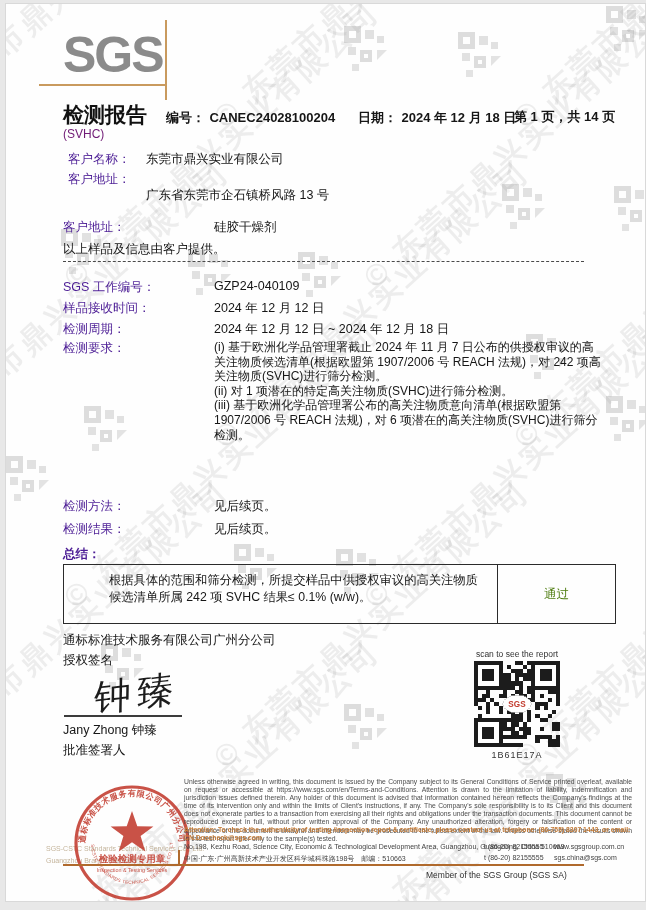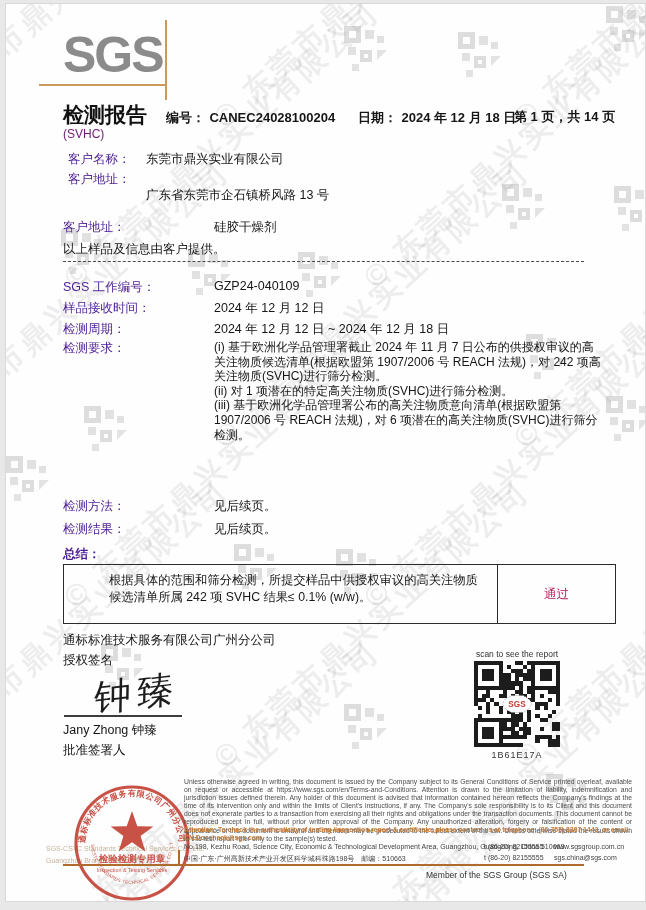--- a/index.html
+++ b/index.html
@@ -38,21 +38,21 @@
   .rpt-title { font-size:21px; font-weight:bold; color:#111; }
   .rpt-sub { font-size:12px; font-weight:normal; color:#701a75; }
   .h-bold { font-weight:600; font-size:13px; color:#161616; }
   .lbl { font-size:12.5px; color:#4c1d95; }
   .val { font-size:12.5px; color:#161616; }
   .req-line { font-size:12px; line-height:14.6px; color:#161616; }
   .dashed-sep { border-top:1.5px dashed #4a4a4a; }
   
   .sum-table { border:1.5px solid #2b2b2b; display:flex;padding-left:36px; }
   .sum-cell-l { width:398px; border-right:1.5px solid #2b2b2b; padding:7px 9px; font-size:12.3px; line-height:17px; color:#161616; }
-  .sum-cell-r { flex:1; display:flex; align-items:center; justify-content:center; font-size:12.5px; color:#be185d; }
+  .sum-cell-r { flex:1; display:flex; align-items:center; justify-content:center; font-size:12.5px; color:#4d7c0f; }
   
   .sig-hand { font-family:"DejaVu Serif","Liberation Serif",serif; font-size:37px; color:#1c1c1c; transform:rotate(-7deg) skewX(-8deg); display:inline-block; letter-spacing:6px; }
   .sig-line { background:#3c3c3c; height:2px; }
   
   .qr-caption { font-size:8.5px; color:#333; text-align:center; }
   .qr-code-id { font-size:9px; color:#333; text-align:center; letter-spacing:1px; }
   
   .legal { font-size:6.8px; line-height:8.1px; color:#4c4c4c; text-align:justify; }
   .attention { font-size:6.8px; line-height:8.1px; color:#c47a35; font-weight:bold; }
   .addr { font-size:7px; color:#3f3f3f; white-space:nowrap; }

